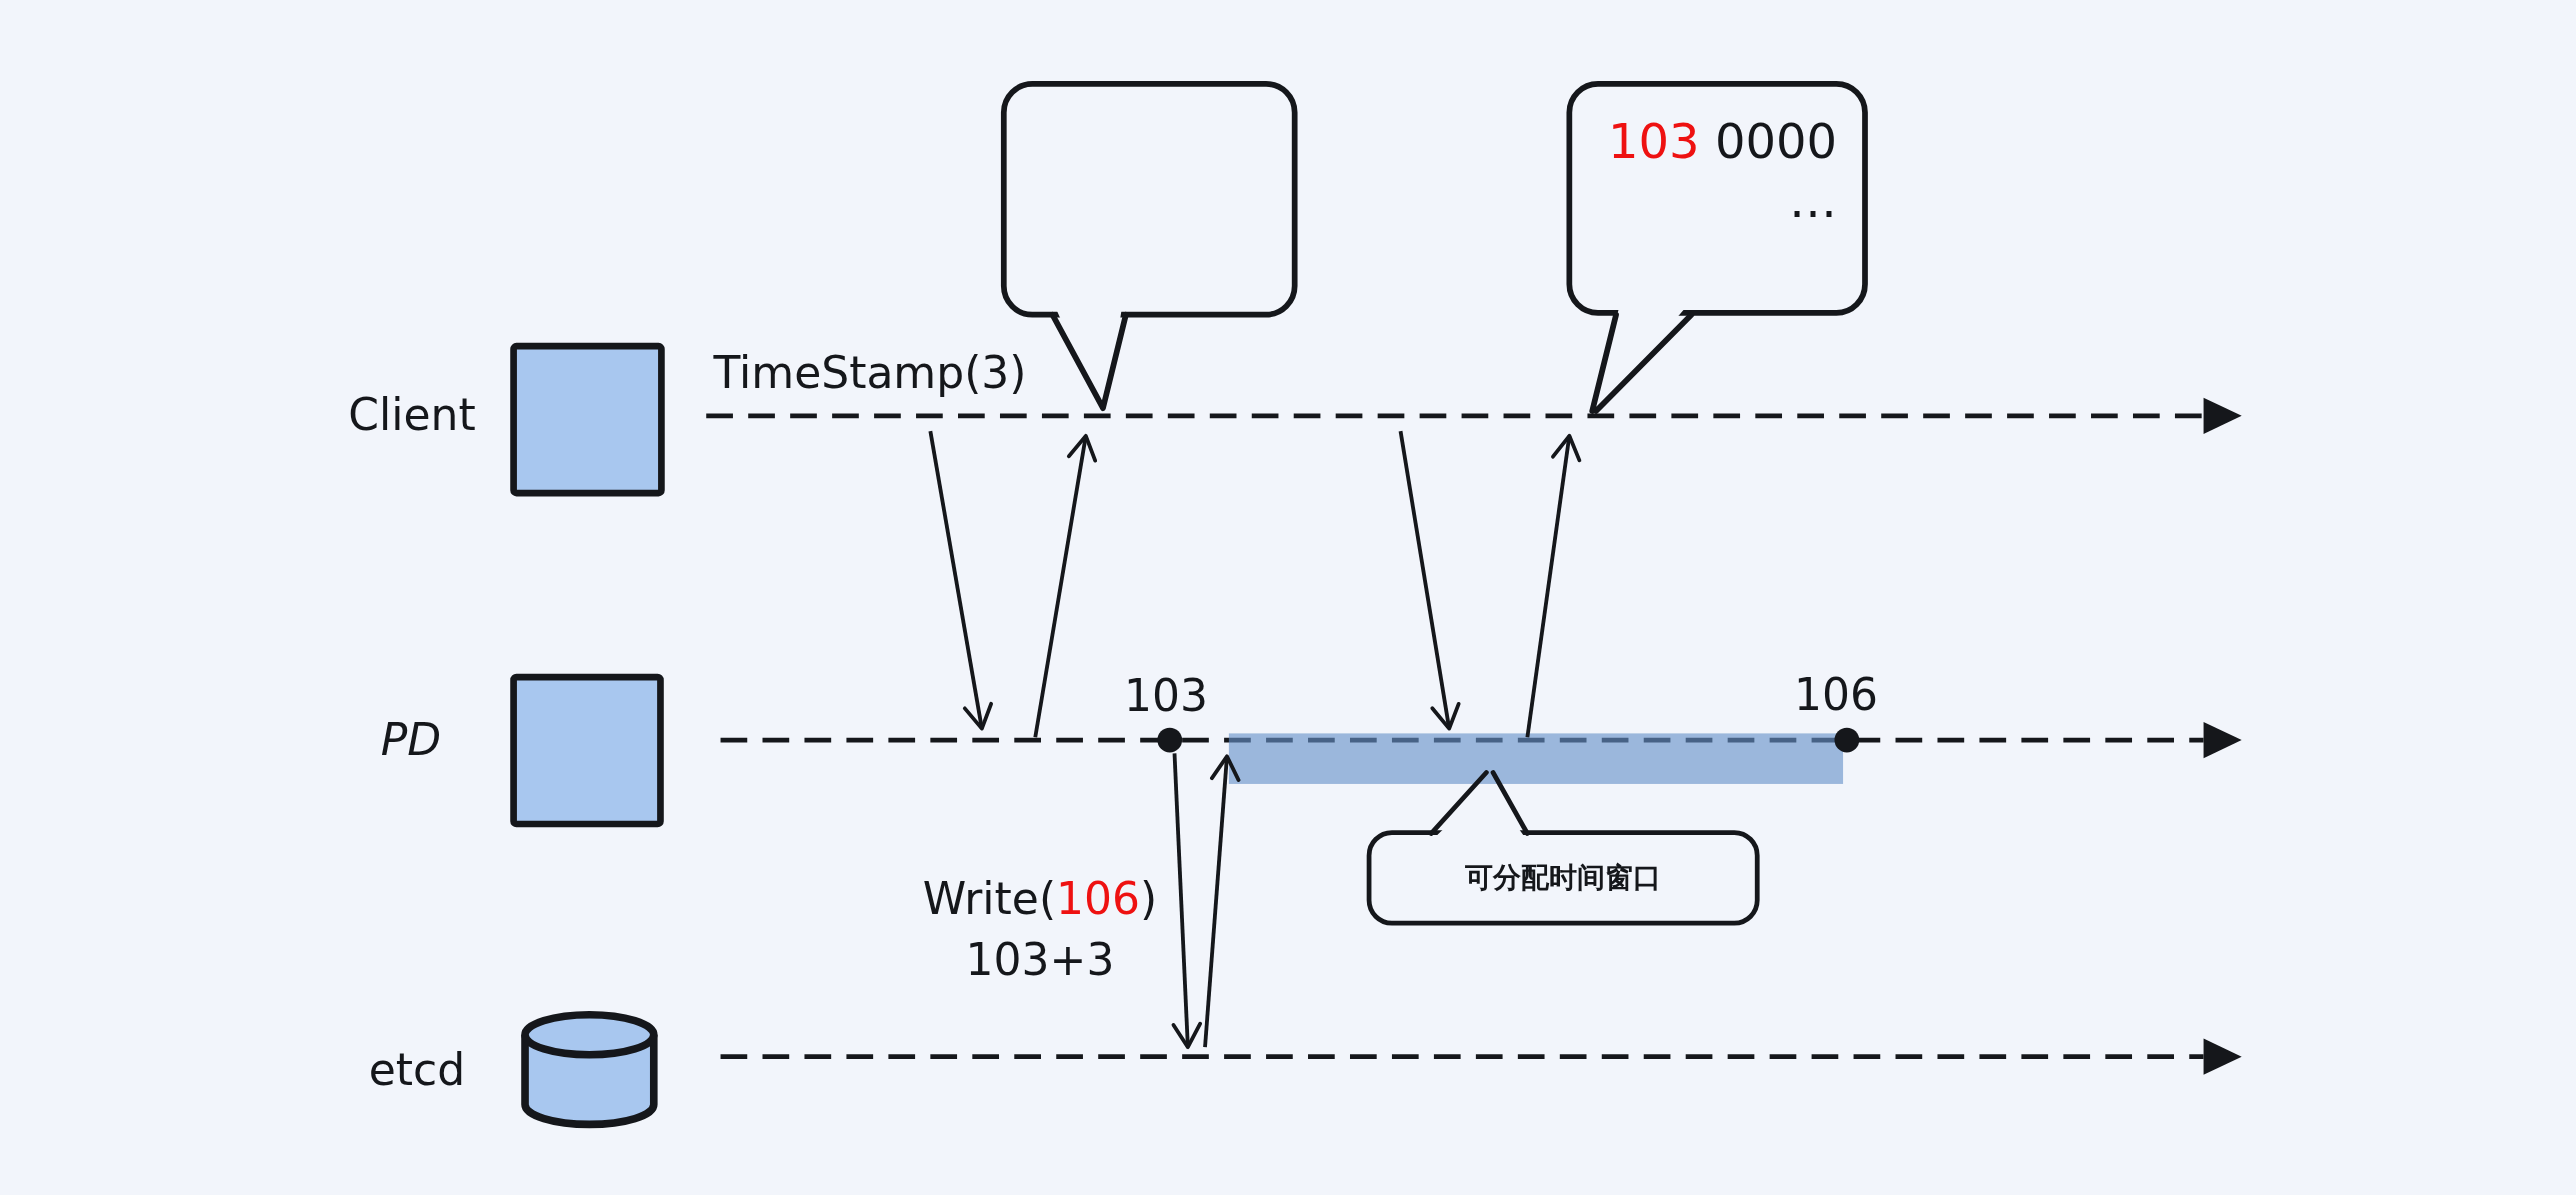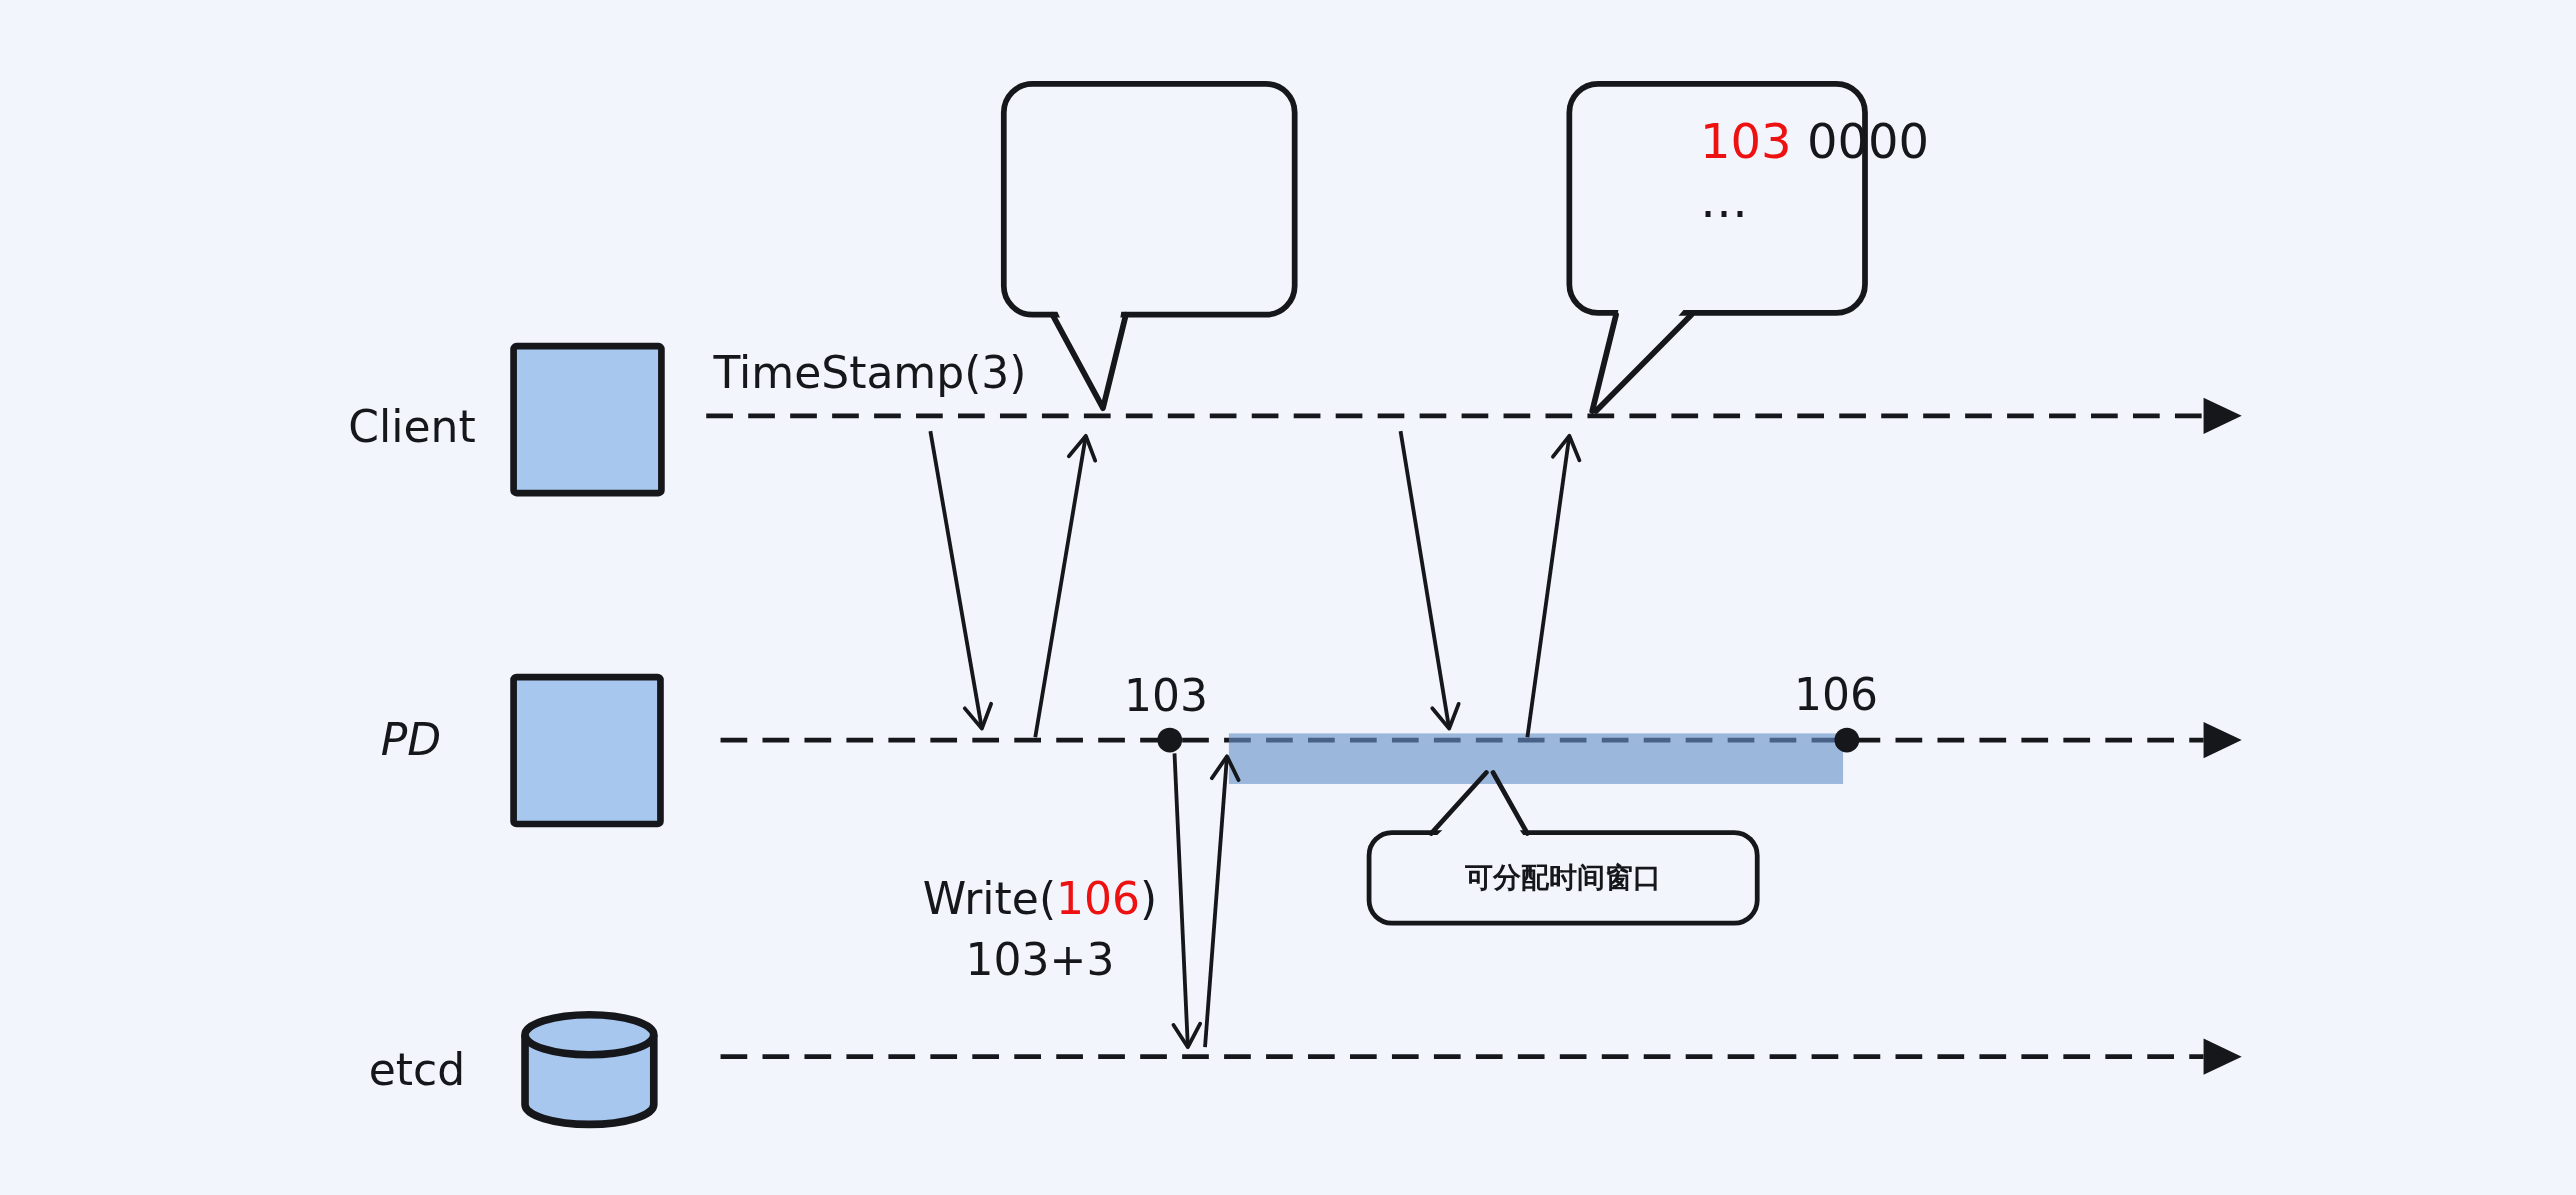--- a/index.html
+++ b/index.html
@@ -58,34 +58,34 @@
     <path d="M1085,773 L1138,457" style="stroke:var(--stroke)" stroke-width="4" fill="none" marker-end="url(#arrowV)"></path>
     <path d="M1468,452 L1519,764" style="stroke:var(--stroke)" stroke-width="4" fill="none" marker-end="url(#arrowV)"></path>
     <path d="M1601,773 L1645,457" style="stroke:var(--stroke)" stroke-width="4" fill="none" marker-end="url(#arrowV)"></path>
     <path d="M1231,790 L1245,1098" style="stroke:var(--stroke)" stroke-width="4" fill="none" marker-end="url(#arrowV)"></path>
     <path d="M1263,1098 L1286,793" style="stroke:var(--stroke)" stroke-width="4" fill="none" marker-end="url(#arrowV)"></path>
 
     <circle cx="1226" cy="776" r="13" style="fill:var(--stroke)"></circle>
     <circle cx="1936" cy="776" r="13" style="fill:var(--stroke)"></circle>
   </svg>
 
-  <div class="t" style="left:412px;top:415px;margin-top:12px;">Client</div>
+  <div class="t" style="left:412px;top:415px;">Client</div>
   <div class="t" style="left:411px;top:740px;font-style:italic;">PD</div>
   <div class="t" style="left:417px;top:1070px;">etcd</div>
 
   <div class="t" style="left:870px;top:373px;">TimeStamp(3)</div>
 
   <div class="t" style="left:1166px;top:696px;">103</div>
   <div class="t" style="left:1836px;top:695px;">106</div>
 
   <div class="t" style="left:1040px;top:899px;"><span>Write(</span><span class="red">106</span><span>)</span></div>
   <div class="t" style="left:1040px;top:960px;">103+3</div>
 
   <div class="t win-label" style="left:1563px;top:878px;">可分配时间窗口</div>
 
 
-  <div class="bubble-text" style="left:1700px;top:112px;">
+  <div class="bubble-text" style="left:1608px;top:112px;text-align:right;">
     <div><span class="red">103</span><span> 0000</span></div>
     <div><span class="red"></span><span>…</span></div>
   </div>
 
 </div>
 
 
 </body></html>

